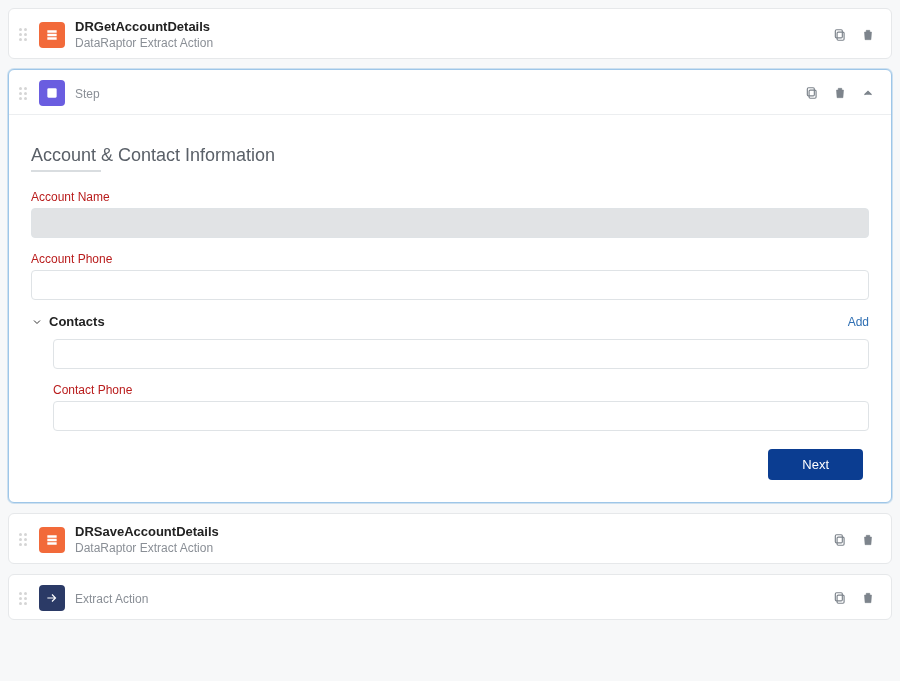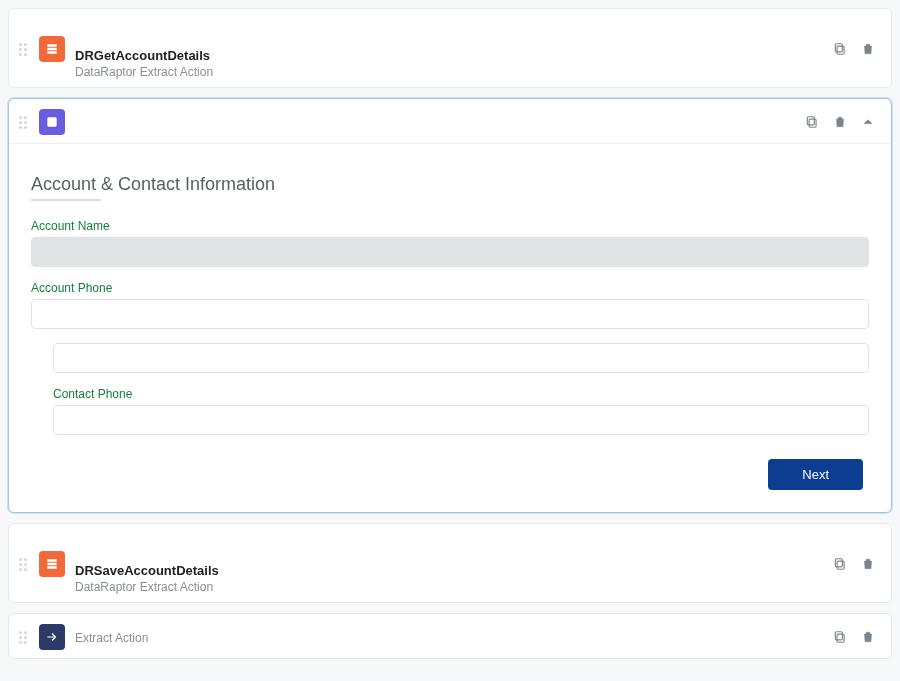--- a/index.html
+++ b/index.html
@@ -44,58 +44,58 @@
     border-radius: 4px;
     display:flex;align-items:center;justify-content:center;
     margin-right:10px;
     flex-shrink:0;
   }
   .icon-orange { background:#f26a3a; }
   .icon-purple { background:#6a5de0; }
   .icon-blue   { background:#2b3a66; }
   .icon-box svg { width:14px;height:14px;fill:#fff; }
   .title-block { flex:1; min-width:0; }
-  .title-block .t1 { font-size:13px; font-weight:700; color:#222;margin-top:29px; }
+  .title-block .t1 { font-size:13px; font-weight:700; color:#222; }
   .title-block .t2 { font-size:12px; color:#8a8f96; margin-top:2px; }
   .head-actions { display:flex; align-items:center; gap:10px; }
   .act-btn {
     width:18px;height:18px;display:flex;align-items:center;justify-content:center;
     color:#7d848c; cursor:pointer;
   }
   .act-btn svg{width:14px;height:14px;fill:currentColor;stroke:currentColor;}
   .step-body {
     border-top:1px solid #eceef0;
     padding: 26px 22px 4px 22px;
   }
   .section-title {
     font-size:18px; color:#5a6068; font-weight:400;
     margin:4px 0 4px 0;
   }
   .section-underline{
     width:70px;height:2px;background:#d9dde0;margin-bottom:18px;
   }
   .fld-label{
-    font-size:12px;color:#15803d;margin-bottom:4px;
+    font-size:12px;color:#b91c1c;margin-bottom:4px;
   }
   .fld-input{
     width:100%;height:30px;border:1px solid #dfe3e6;border-radius:4px;
     padding:4px 8px;font-size:13px;background:#fff;
   }
   .fld-input.gray{ background:#e1e3e5; }
   .fld-group{ margin-bottom:14px; }
   .contacts-head{
     display:flex;align-items:center;justify-content:space-between;
     margin:8px 0 10px 0;
   }
   .contacts-left{display:flex;align-items:center;gap:6px;}
   .chev-down{width:12px;height:12px;fill:none;stroke:#333;stroke-width:2;}
   .contacts-title{font-size:13px;font-weight:700;color:#222;}
   .add-link{font-size:12px;color:#2f6fb3;cursor:pointer;}
   .sub-fields{padding-left:22px;}
-  .next-row{display:flex;justify-content:flex-end;margin-top:24px;padding-right:6px;}
+  .next-row{display:flex;justify-content:flex-end;margin-top:18px;padding-right:6px;}
   .next-btn{
     background:#0b3d91;color:#fff;border:none;border-radius:4px;
     font-size:13px;padding:8px 34px;cursor:pointer;
   }
 </style>
 </head>
 <body>
 
 <div class="card">
   <div class="row-head">
@@ -141,20 +141,21 @@
         <span></span>
         <span></span>
         <span></span>
     </div>
     <div class="icon-box icon-purple">
       <svg viewBox="0 0 24 24">
           <rect x="4" y="4" width="16" height="16" rx="2"></rect>
         </svg>
     </div>
     <div class="title-block">
+      <div class="t2">Step</div>
     </div>
     <div class="head-actions">
       <div class="act-btn">
         <svg viewBox="0 0 24 24">
             <rect x="7" y="7" width="12" height="14" rx="2" fill="none" stroke-width="2"></rect>
             <rect x="4" y="3" width="12" height="14" rx="2" fill="none" stroke-width="2"></rect>
           </svg>
       </div>
       <div class="act-btn">
         <svg viewBox="0 0 24 24">
@@ -175,20 +176,29 @@
 
     <div class="fld-group">
       <div class="fld-label">Account Name</div>
       <input class="fld-input gray" value="" style="">
     </div>
     <div class="fld-group">
       <div class="fld-label">Account Phone</div>
       <input class="fld-input" value="" style="">
     </div>
 
+    <div class="contacts-head">
+      <div class="contacts-left">
+        <svg class="chev-down" viewBox="0 0 24 24">
+            <polyline points="6 9 12 15 18 9"></polyline>
+          </svg>
+        <div class="contacts-title">Contacts</div>
+      </div>
+      <div class="add-link">Add</div>
+    </div>
 
     <div class="sub-fields">
       <div class="fld-group">
         <input class="fld-input" value="" style="">
       </div>
       <div class="fld-group">
         <div class="fld-label">Contact Phone</div>
         <input class="fld-input" value="" style="">
       </div>
     </div>

